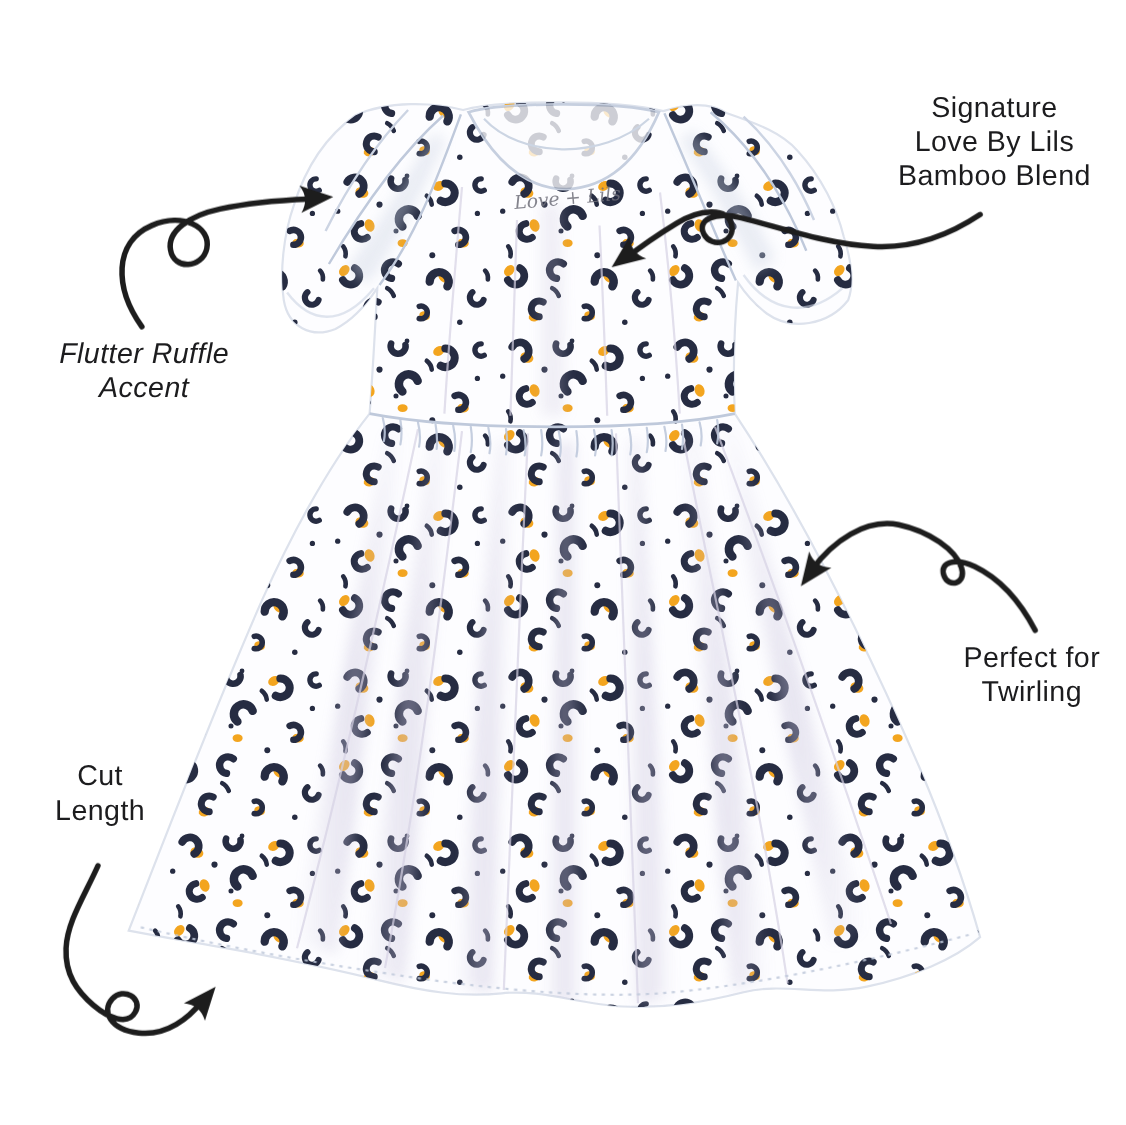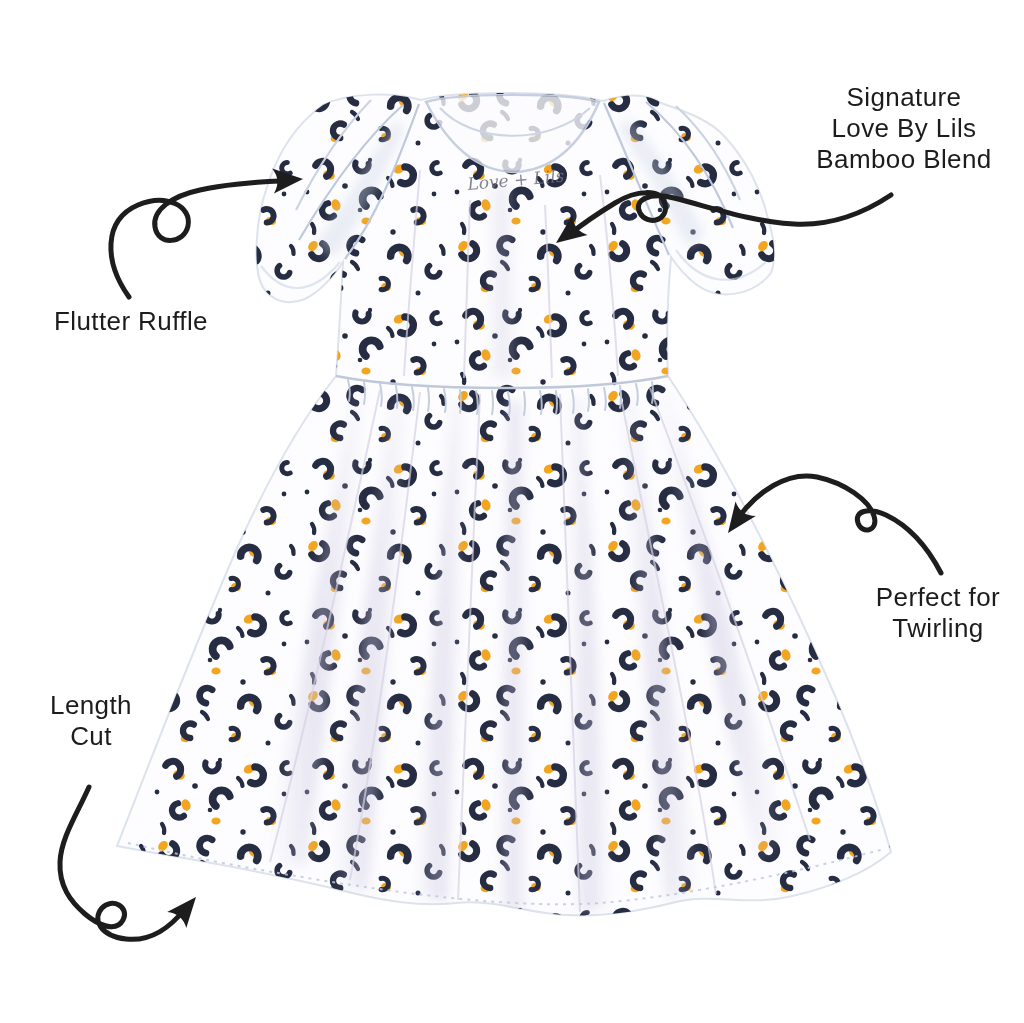--- a/index.html
+++ b/index.html
@@ -191,27 +191,28 @@
       </g>
     </g>
   </svg>
 
   <div class="callout" style="left:779px;top:82px;width:250px;">
     <div>Signature</div>
     <div>Love By Lils</div>
     <div>Bamboo Blend</div>
   </div>
 
-  <div class="callout" style="left:11px;top:306px;width:240px;">
+  <div class="callout" style="left:11px;top:306px;width:240px;font-style:italic;">
     <div>Flutter Ruffle</div>
+    <div>Accent</div>
   </div>
 
   <div class="callout" style="left:813px;top:582px;width:250px;">
     <div>Perfect for</div>
     <div>Twirling</div>
   </div>
 
   <div class="callout" style="left:6px;top:690px;width:170px;">
+    <div>Cut</div>
     <div>Length</div>
-    <div>Cut</div>
   </div>
 
 </div>
 
 </body></html>

